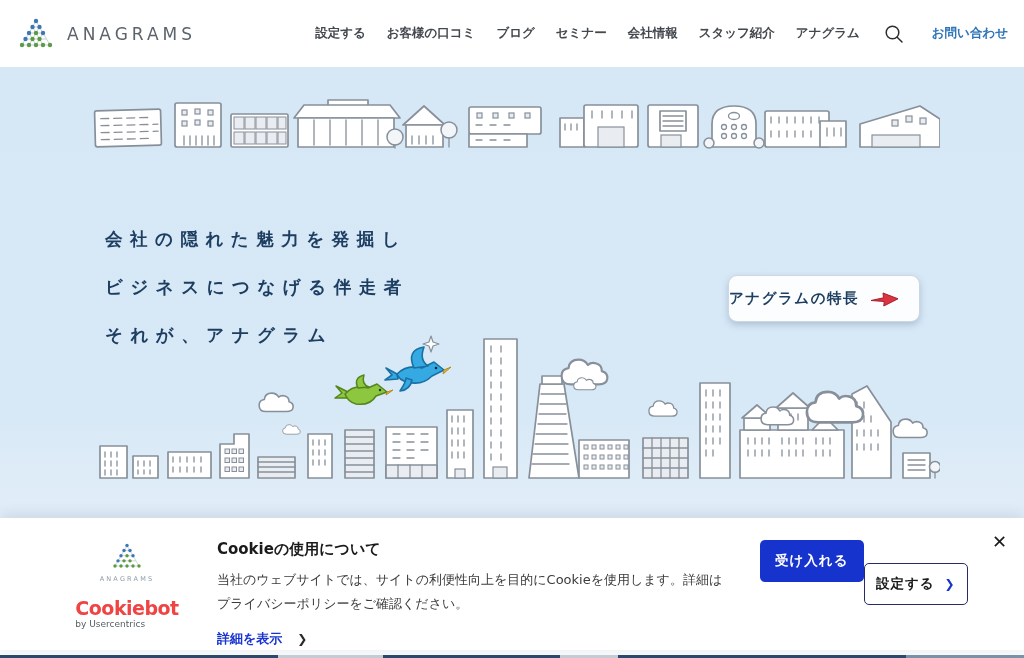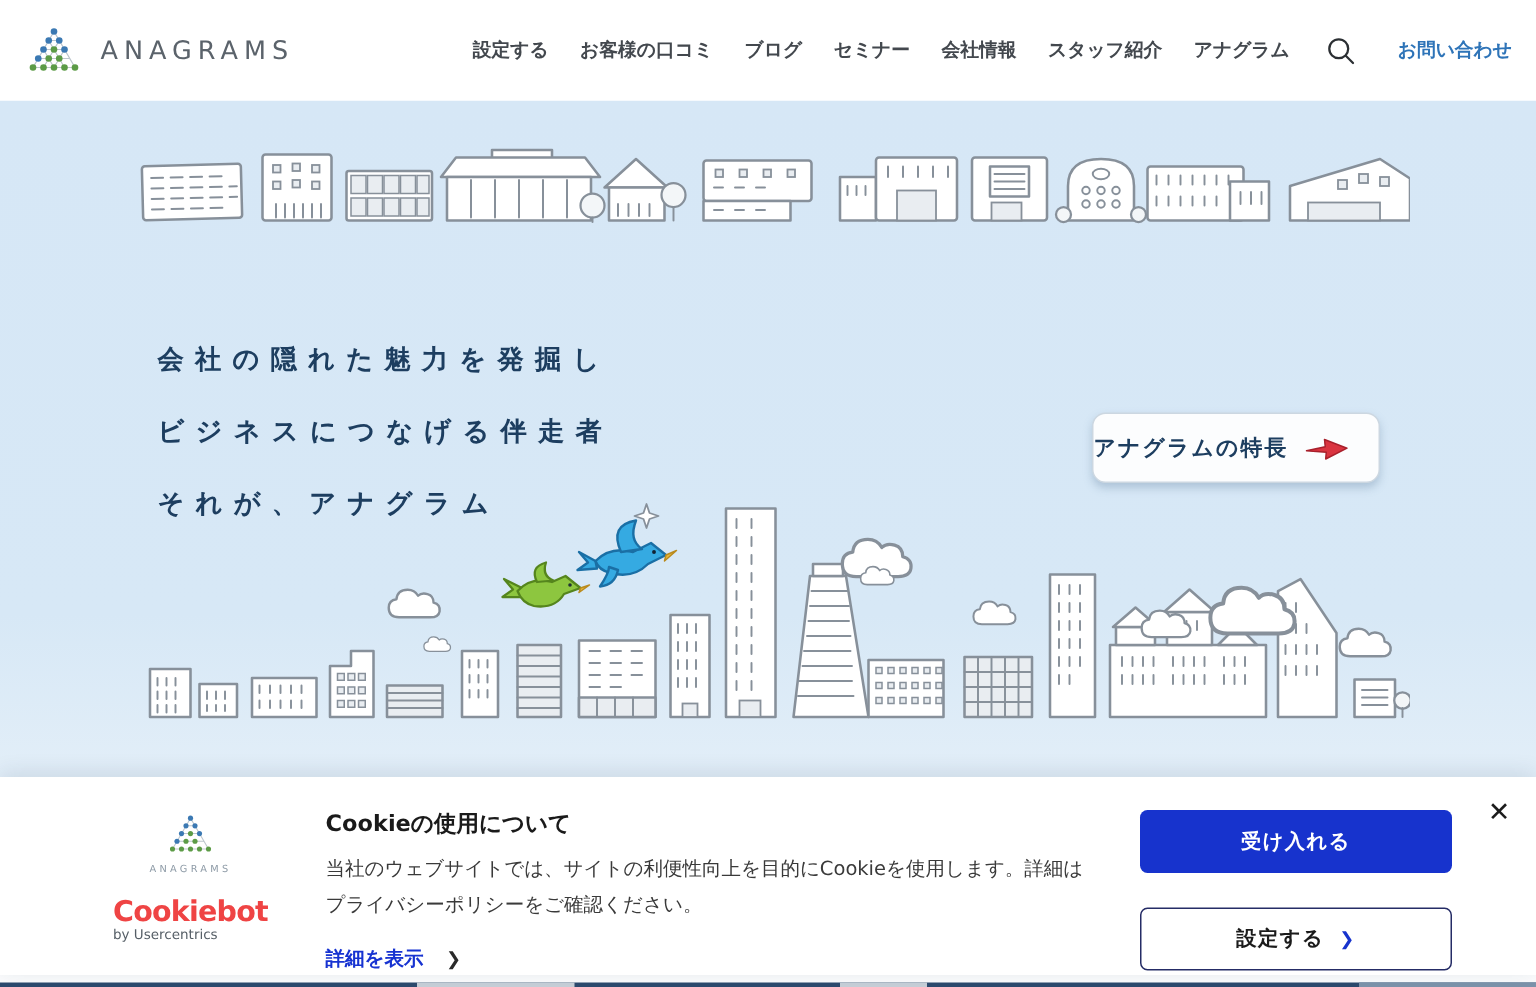--- a/index.html
+++ b/index.html
@@ -41,21 +41,21 @@
   .ck-ana-word { font-size:6.5px; letter-spacing:2.2px; color:#8d9aa6; margin-top:3px; }
   .ck-cb { margin-top:16px; text-align:center; line-height:1; }
   .ck-cb-name { font-size:19px; font-weight:700; color:#ef4444; letter-spacing:-0.5px; }
   .ck-cb-by { font-size:9px; color:#555e66; margin-top:2px; text-align:left; padding-right:2px; }
   .ck-mid { flex:1; padding:0 26px 0 20px; }
   .ck-title { font-size:15px; font-weight:700; color:#1a1a1a; margin-bottom:9px; }
   .ck-body { font-size:13px; color:#3a3a3a; line-height:1.85; max-width:545px; }
   .ck-details { margin-top:14px; display:flex; align-items:center; gap:15px; cursor:pointer; }
   .ck-details-label { font-size:13px; font-weight:700; color:#1733d1;font-family:Liberation Mono, monospace; }
   .ck-details-chev { font-size:12px; font-weight:700; color:#2a2a2a; }
-  .ck-btns { width:208px; display:flex; flex-direction:column; }
+  .ck-btns { width:208px; display:flex; flex-direction:row; }
   .btn-accept { width:208px; height:42px; background:#1733cd; color:#ffffff; border:none; border-radius:5px; font-size:13.5px; font-weight:700; letter-spacing:1px; cursor:pointer; font-family:inherit; }
   .btn-settings { width:208px; height:42px; margin-top:23px; background:#ffffff; color:#1b1b1b; border:1.5px solid #252c66; border-radius:5px; font-size:13.5px; font-weight:700; letter-spacing:1px; cursor:pointer; font-family:inherit; display:flex; align-items:center; justify-content:center; gap:10px; }
   .btn-settings .chev { color:#1733cd; font-size:12px; }
   .ck-close { position:absolute; top:15px; right:17px; font-size:18px; font-weight:400; color:#1c1c1c; cursor:pointer; line-height:1; }
 
   
   .bottom-strip { position:absolute; top:650px; left:0; width:1024px; height:8px; background:#fbfcfd; z-index:4; }
   .bottom-strip .navy { position:absolute; bottom:0; left:0; width:1024px; height:3px; background:#2c4a6e; }
   .bottom-strip .seg1 { position:absolute; bottom:0; left:278px; width:105px; height:3px; background:#c6cfd8; }
   .bottom-strip .seg2 { position:absolute; bottom:0; left:560px; width:58px; height:3px; background:#c6cfd8; }

